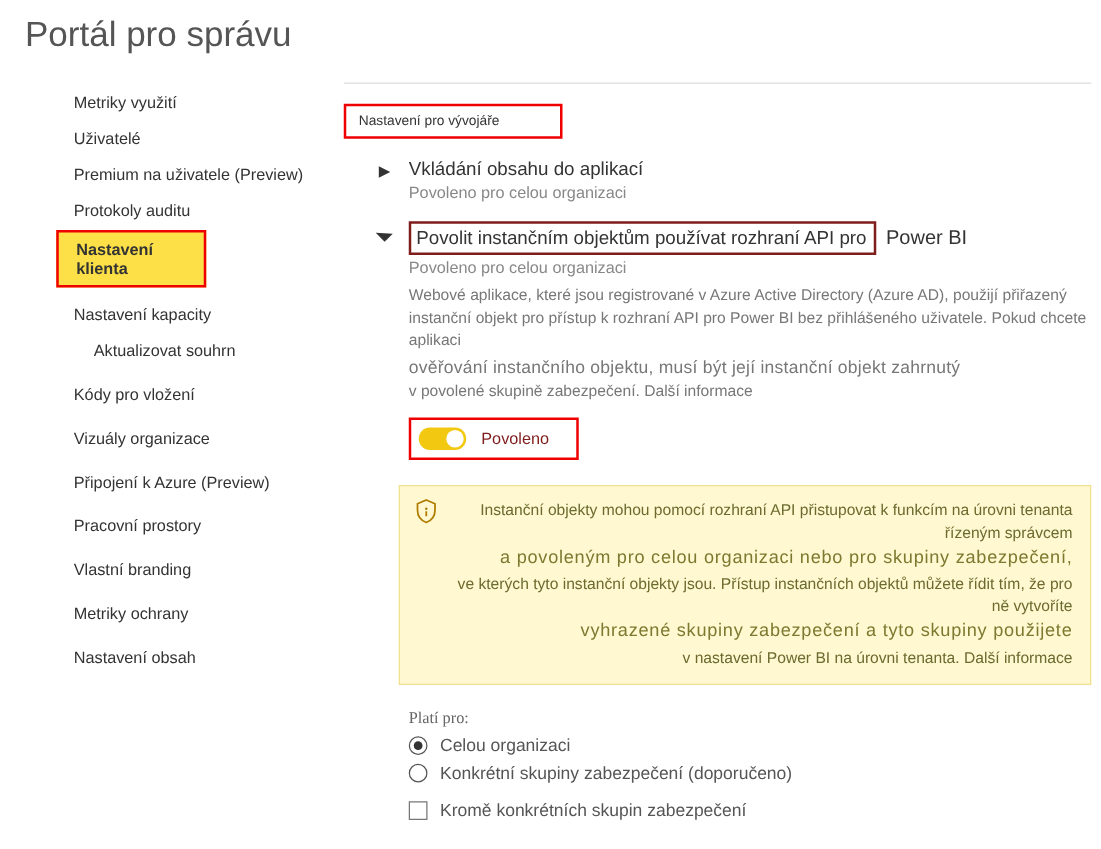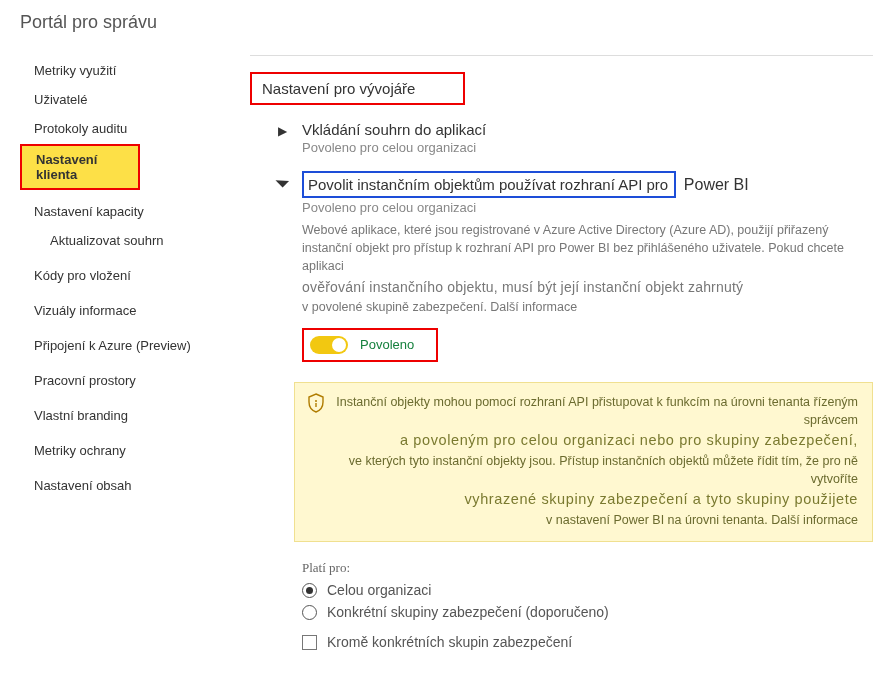--- a/index.html
+++ b/index.html
@@ -5,26 +5,26 @@
   * { box-sizing: border-box; }
   body {
     margin: 0;
     font-family: "Segoe UI", Arial, sans-serif;
     font-size: 13px;
     color: #444;
     background: #fff;
     width: 881px;
   }
   .page-title {
-    font-size: 18px;
+    font-size: 28px;
     font-weight: 300;
     color: #555;
     padding: 12px 20px 18px 20px;
   }
-  .layout { display: flex; }
+  .layout { display: flex; margin-left: 25px; }
   .sidebar {
     width: 250px;
     padding: 4px 0 0 20px;
   }
   .side-item {
     padding: 6px 14px;
     font-size: 13px;
     color: #333;
     cursor: pointer;
     margin: 2px 0;
@@ -40,21 +40,21 @@
     padding: 0 8px 0 0;
     position: relative;
   }
   .hr-top {
     border-top: 1px solid #ddd;
     margin: 4px 0 16px 0;
   }
   .section-heading-box {
     display: inline-block;
     padding: 6px 48px 6px 10px;
-    font-size: 15px;
+    font-size: 11px;
     color: #333;
   }
   .setting-row {
     display: flex;
     align-items: flex-start;
     margin: 16px 0 2px 28px;
     gap: 12px;
   }
   .arrow {
     font-size: 12px;
@@ -66,21 +66,21 @@
     font-size: 15px;
     color: #333;
   }
   .setting-status {
     margin: 2px 0 0 52px;
     color: #888;
   }
   .setting-title-highlight {
     display: inline-block;
     padding: 3px 6px 3px 4px;
-    border: 2px solid #1d4ed8;
+    border: 2px solid #7f1d1d;
   }
   .setting-extra { font-size: 16px; color: #333; margin-left: 4px; }
   .setting-body {
     margin: 6px 0 0 52px;
     color: #777;
     font-size: 12.5px;
     line-height: 1.45;
   }
   .setting-body .em-line {
     font-size: 14px;
@@ -101,21 +101,21 @@
     background: #f2c811;
     position: relative;
   }
   .toggle .knob {
     width: 14px; height: 14px;
     background: #fff;
     border-radius: 50%;
     position: absolute;
     top: 2px; right: 2px;
   }
-  .toggle-label { font-size: 13px; color: #15803d; }
+  .toggle-label { font-size: 13px; color: #7f1d1d; }
 
   .warn-box {
     margin: 20px 0 0 44px;
     background: #fff8d0;
     border: 1px solid #f0e090;
     padding: 10px 14px 12px 40px;
     position: relative;
     font-size: 12.5px;
     color: #6b6b2f;
     line-height: 1.45;
@@ -162,41 +162,42 @@
 </style>
 </head>
 <body>
 
 <div class="page-title">Portál pro správu</div>
 
 <div class="layout">
   <nav class="sidebar">
     <div class="side-item">Metriky využití</div>
     <div class="side-item">Uživatelé</div>
+    <div class="side-item">Premium na uživatele (Preview)</div>
     <div class="side-item">Protokoly auditu</div>
     <div class="side-item selected highlight-red">Nastavení klienta</div>
     <div class="side-item spacer-top">Nastavení kapacity</div>
     <div class="side-item sub">Aktualizovat souhrn</div>
     <div class="side-item spacer-top">Kódy pro vložení</div>
-    <div class="side-item spacer-top">Vizuály informace</div>
+    <div class="side-item spacer-top">Vizuály organizace</div>
     <div class="side-item spacer-top">Připojení k Azure (Preview)</div>
     <div class="side-item spacer-top">Pracovní prostory</div>
     <div class="side-item spacer-top">Vlastní branding</div>
     <div class="side-item spacer-top">Metriky ochrany</div>
     <div class="side-item spacer-top">Nastavení obsah</div>
   </nav>
 
   <main class="main">
     <div class="hr-top"></div>
 
     <div class="section-heading-box highlight-red">Nastavení pro vývojáře</div>
 
     <div class="setting-row">
       <span class="arrow">▶</span>
-      <span class="setting-title">Vkládání souhrn do aplikací</span>
+      <span class="setting-title">Vkládání obsahu do aplikací</span>
     </div>
     <div class="setting-status">Povoleno pro celou organizaci</div>
 
     <div class="setting-row">
       <span class="arrow" style="transform:rotate(45deg) scaleX(1.1);">◢</span>
       <span>
         <span class="setting-title setting-title-highlight highlight-red">Povolit instančním objektům používat rozhraní API pro</span>
         <span class="setting-extra">Power BI</span>
       </span>
     </div>

